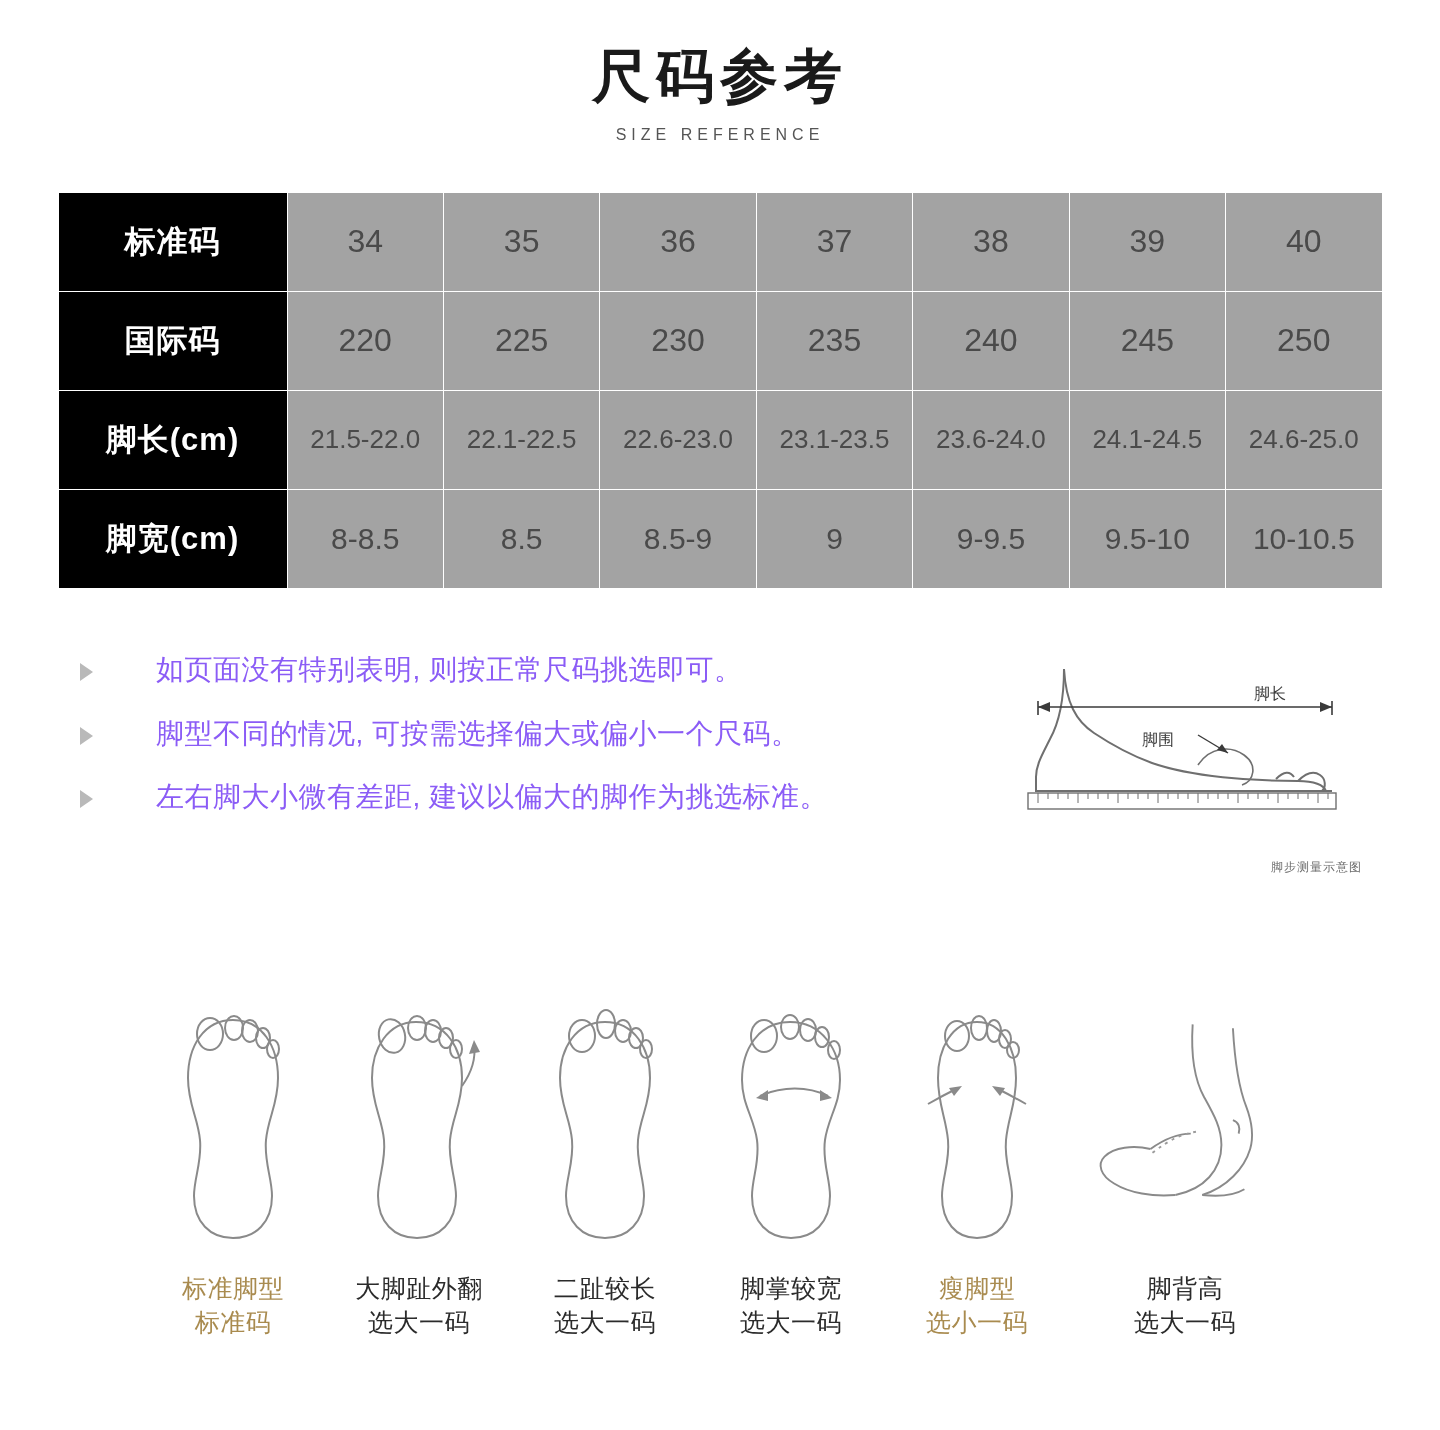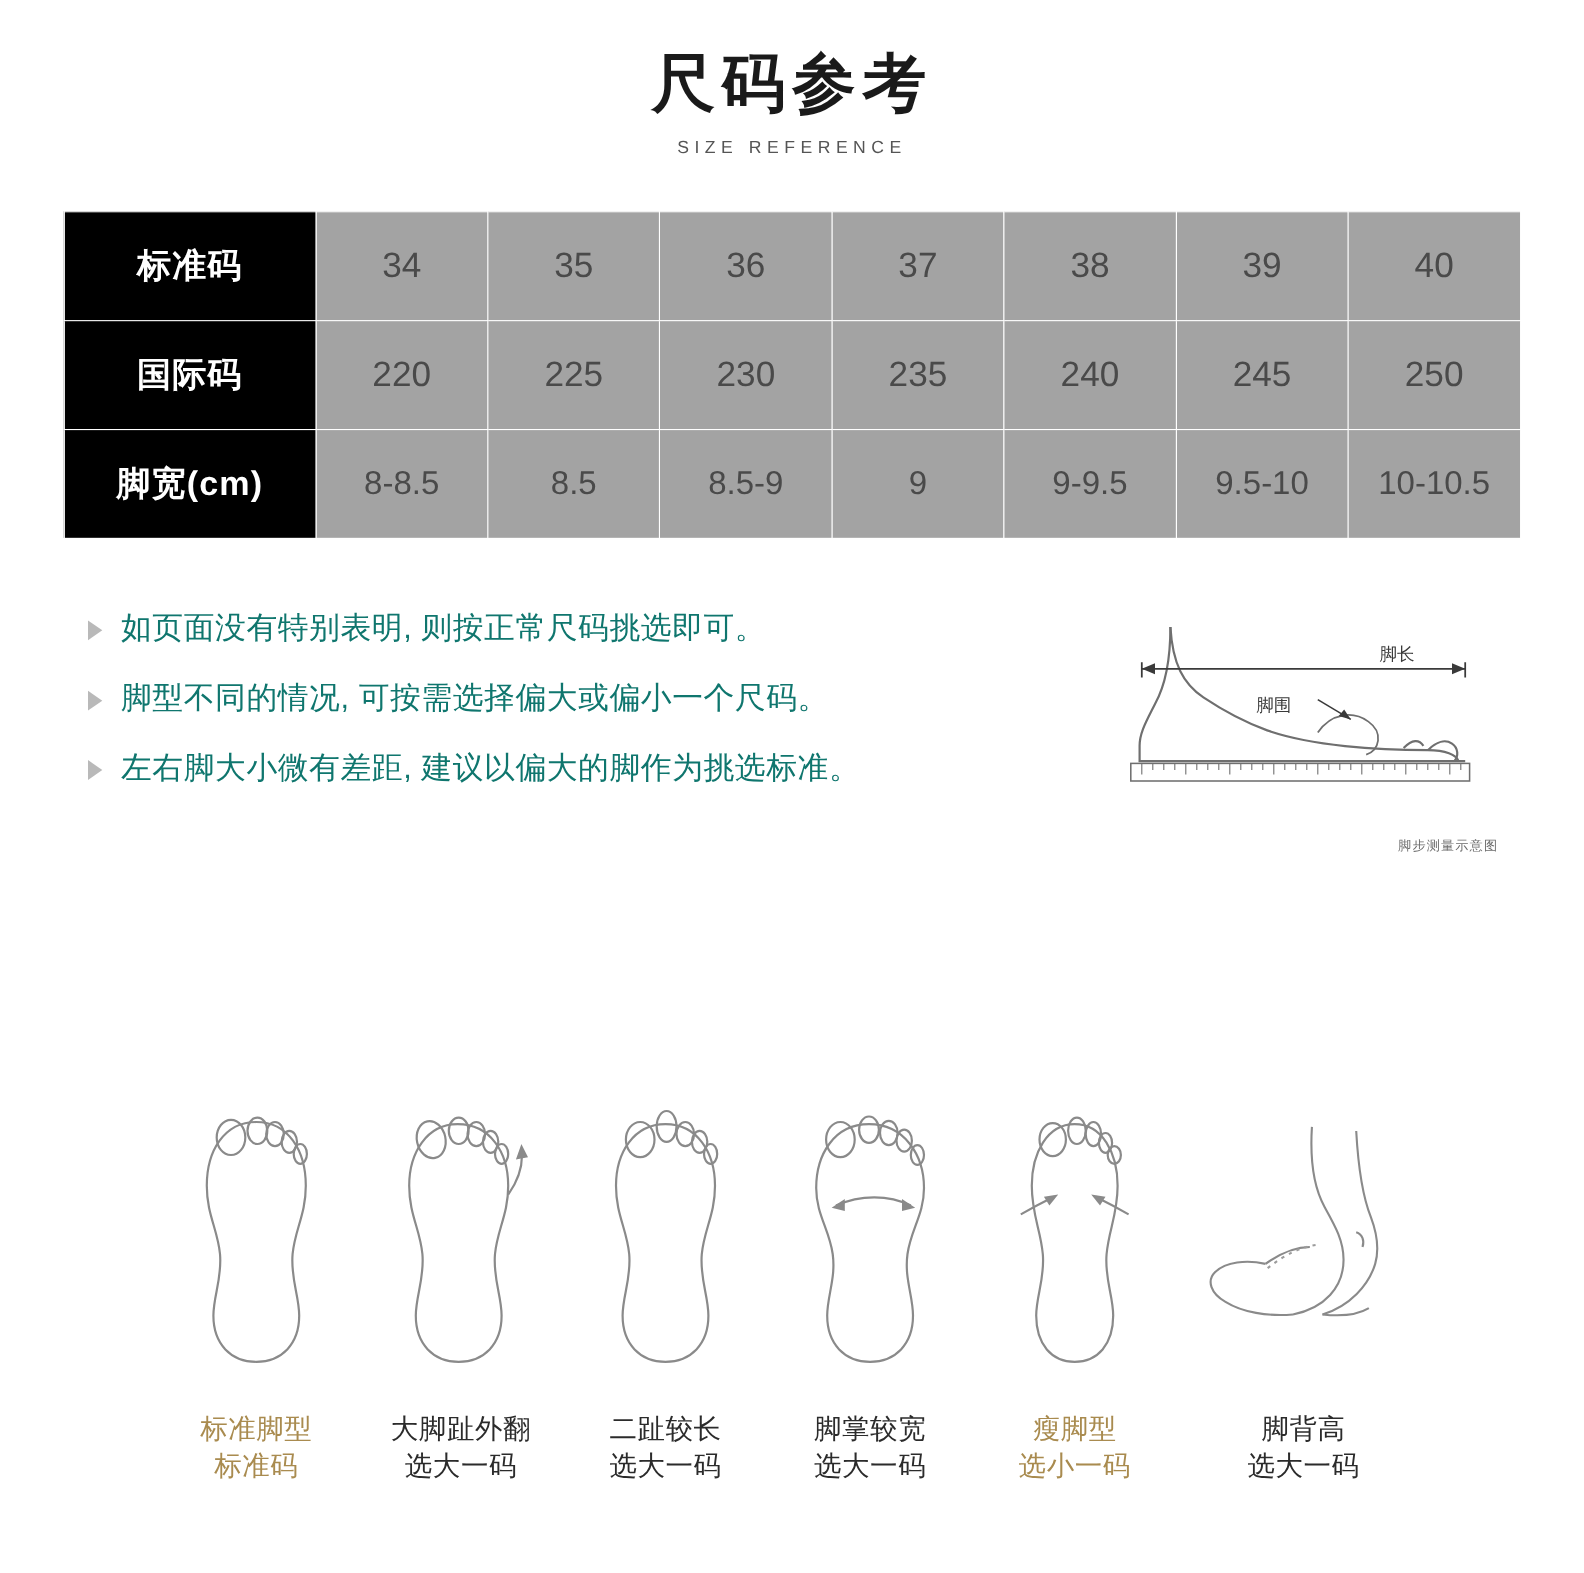--- a/index.html
+++ b/index.html
@@ -97,23 +97,24 @@
     height: 0;
     border-left: 13px solid #b9b9b9;
     border-top: 9px solid transparent;
     border-bottom: 9px solid transparent;
     margin-top: 12px;
     margin-right: 17px;
     flex: 0 0 auto;
   }
   .note .txt {
     font-size: 28px;
-    color: #0f766e;
+    color: #8b5cf6;
     line-height: 1.35;
     letter-spacing: 0.5px;
+    margin-left: 46px;
   }
   .diagram {
     position: absolute;
     right: 78px;
     top: 8px;
     width: 360px;
     text-align: right;
   }
   .diagram-caption {
     font-size: 12px;
@@ -137,21 +138,21 @@
     text-align: center;
   }
   .foot-item.last { width: 230px; }
   .foot-svg {
     height: 250px;
     display: flex;
     align-items: flex-end;
     justify-content: center;
   }
   .foot-label {
-    margin-top: 33px;
+    margin-top: 22px;
     font-size: 25px;
     line-height: 1.35;
     color: #2b2b2b;
     letter-spacing: 0.5px;
   }
   .foot-label.gold {
     color: #a98b4f;
   }
   .foot-label .l2 { display: block; }
 </style>
@@ -180,20 +181,30 @@
         </tr>
         <tr class="row-intl">
           <td class="rowhead">国际码</td>
           <td class="cell">220</td>
           <td class="cell">225</td>
           <td class="cell">230</td>
           <td class="cell">235</td>
           <td class="cell">240</td>
           <td class="cell">245</td>
           <td class="cell">250</td>
+        </tr>
+        <tr class="row-len">
+          <td class="rowhead">脚长(cm)</td>
+          <td class="cell small">21.5-22.0</td>
+          <td class="cell small">22.1-22.5</td>
+          <td class="cell small">22.6-23.0</td>
+          <td class="cell small">23.1-23.5</td>
+          <td class="cell small">23.6-24.0</td>
+          <td class="cell small">24.1-24.5</td>
+          <td class="cell small">24.6-25.0</td>
         </tr>
         <tr class="row-wid">
           <td class="rowhead">脚宽(cm)</td>
           <td class="cell">8-8.5</td>
           <td class="cell">8.5</td>
           <td class="cell">8.5-9</td>
           <td class="cell">9</td>
           <td class="cell">9-9.5</td>
           <td class="cell">9.5-10</td>
           <td class="cell">10-10.5</td>

